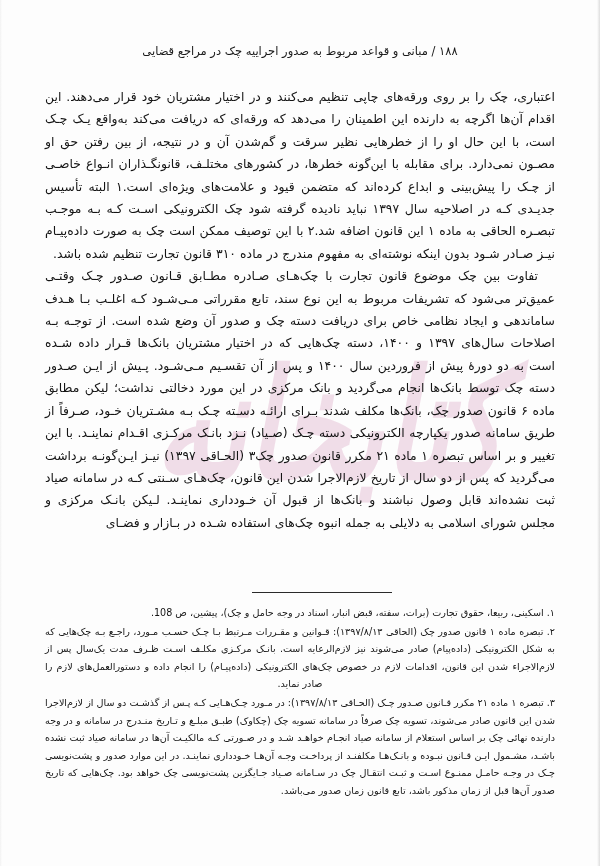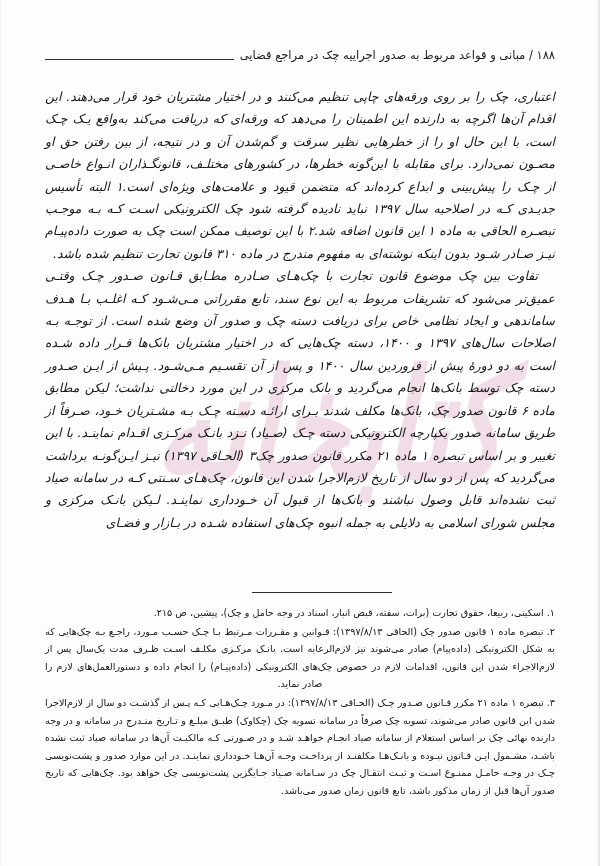--- a/index.html
+++ b/index.html
@@ -64,21 +64,21 @@
   }
 
   
   .running-head {
     position: absolute;
     top: 44px;
     right: 45px;
     left: 45px;
     height: 22px;
     display: flex;
-    flex-direction: row;
+    flex-direction: column;
     align-items: center;
     z-index: 2;
   }
   .running-head-text {
     font-size: 11.5px;
     color: #1a1a1a;
     white-space: nowrap;
     font-weight: 400;
     letter-spacing: 0px;
   }
@@ -99,21 +99,20 @@
     z-index: 1;
   }
   .para {
     font-size: 12.4px;
     line-height: 22.4px;
     color: #141414;
     text-align: justify;
     text-align-last: right;
     margin: 0 0 0 0;
     word-spacing: 0.2px;
-    font-style: italic;
   }
   .para.indent {
     text-indent: 17px;
   }
 
   
   .footnote-rule {
     position: absolute;
     top: 592px;
     right: 208px;
@@ -159,18 +158,18 @@
   </div>
 
   <div class="body-block">
     <p class="para">اعتباری، چک را بر روی ورقه‌های چاپی تنظیم می‌کنند و در اختیار مشتریان خود قرار می‌دهند. این اقدام آن‌ها اگرچه به دارنده این اطمینان را می‌دهد که ورقه‌ای که دریافت می‌کند به‌واقع یـک چـک است، با این حال او را از خطرهایی نظیر سرقت و گم‌شدن آن و در نتیجه، از بین رفتن حق او مصـون نمی‌دارد. برای مقابله با این‌گونه خطرها، در کشورهای مختلـف، قانونگـذاران انـواع خاصـی از چـک را پیش‌بینی و ابداع کرده‌اند که متضمن قیود و علامت‌های ویژه‌ای است.۱ البته تأسیس جدیـدی کـه در اصلاحیه سال ۱۳۹۷ نباید نادیده گرفته شود چک الکترونیکی اسـت کـه بـه موجـب تبصـره الحاقی به ماده ۱ این قانون اضافه شد.۲ با این توصیف ممکن است چک به صورت داده‌پیـام نیـز صـادر شـود بدون اینکه نوشته‌ای به مفهوم مندرج در ماده ۳۱۰ قانون تجارت تنظیم شده باشد.</p>
     <p class="para indent">تفاوت بین چک موضوع قانون تجارت با چک‌هـای صـادره مطـابق قـانون صـدور چـک وقتـی عمیق‌تر می‌شود که تشریفات مربوط به این نوع سند، تابع مقرراتی مـی‌شـود کـه اغلـب بـا هـدف ساماندهی و ایجاد نظامی خاص برای دریافت دسته چک و صدور آن وضع شده است. از توجـه بـه اصلاحات سال‌های ۱۳۹۷ و ۱۴۰۰، دسته چک‌هایی که در اختیار مشتریان بانک‌ها قـرار داده شـده است به دو دورهٔ پیش از فروردین سال ۱۴۰۰ و پس از آن تقسـیم مـی‌شـود. پـیش از ایـن صـدور دسته چک توسط بانک‌ها انجام می‌گردید و بانک مرکزی در این مورد دخالتی نداشت؛ لیکن مطابق ماده ۶ قانون صدور چک، بانک‌ها مکلف شدند بـرای ارائـه دسـته چـک بـه مشـتریان خـود، صـرفاً از طریق سامانه صدور یکپارچه الکترونیکی دسته چـک (صـیاد) نـزد بانـک مرکـزی اقـدام نماینـد. با این تغییر و بر اساس تبصره ۱ ماده ۲۱ مکرر قانون صدور چک۳ (الحـاقی ۱۳۹۷) نیـز ایـن‌گونـه برداشت می‌گردید که پس از دو سال از تاریخ لازم‌الاجرا شدن این قانون، چک‌هـای سـنتی کـه در سامانه صیاد ثبت نشده‌اند قابل وصول نباشند و بانک‌ها از قبول آن خـودداری نماینـد. لـیکن بانـک مرکزی و مجلس شورای اسلامی به دلایلی به جمله انبوه چک‌های استفاده شـده در بـازار و فضـای</p>
   </div>
 
   <div class="footnote-rule"></div>
 
   <div class="footnotes">
-    <p class="fn-item">۱. اسکینی، ربیعا، حقوق تجارت (برات، سفته، قبض انبار، اسناد در وجه حامل و چک)، پیشین، ص ۲۱۵.</p>
+    <p class="fn-item">۱. اسکینی، ربیعا، حقوق تجارت (برات، سفته، قبض انبار، اسناد در وجه حامل و چک)، پیشین، ص 108.</p>
     <p class="fn-item center-last">۲. تبصره ماده ۱ قانون صدور چک (الحاقی ۱۳۹۷/۸/۱۳): قـوانین و مقـررات مـرتبط بـا چـک حسـب مـورد، راجـع بـه چک‌هایی که به شکل الکترونیکی (داده‌پیام) صادر می‌شوند نیز لازم‌الرعایه است. بانـک مرکـزی مکلـف اسـت ظـرف مدت یک‌سال پس از لازم‌الاجراء شدن این قانون، اقدامات لازم در خصوص چک‌های الکترونیکی (داده‌پیـام) را انجام داده و دستورالعمل‌های لازم را صادر نماید.</p>
     <p class="fn-item">۳. تبصره ۱ ماده ۲۱ مکرر قـانون صـدور چـک (الحـاقی ۱۳۹۷/۸/۱۳): در مـورد چـک‌هـایی کـه پـس از گذشـت دو سال از لازم‌الاجرا شدن این قانون صادر می‌شوند، تسویه چک صرفاً در سامانه تسویه چک (چکاوک) طبـق مبلـغ و تـاریخ منـدرج در سامانه و در وجه دارنده نهائی چک بر اساس استعلام از سامانه صیاد انجـام خواهـد شـد و در صـورتی کـه مالکیـت آن‌ها در سامانه صیاد ثبت نشده باشـد، مشـمول ایـن قـانون نبـوده و بانـک‌هـا مکلفنـد از پرداخـت وجـه آن‌هـا خـودداری نماینـد. در این موارد صدور و پشت‌نویسی چـک در وجـه حامـل ممنـوع اسـت و ثبـت انتقـال چک در سـامانه صـیاد جـایگزین پشت‌نویسی چک خواهد بود. چک‌هایی که تاریخ صدور آن‌ها قبل از زمان مذکور باشد، تابع قانون زمان صدور می‌باشد.</p>
   </div>
 
 </div>
 
 </body></html>

